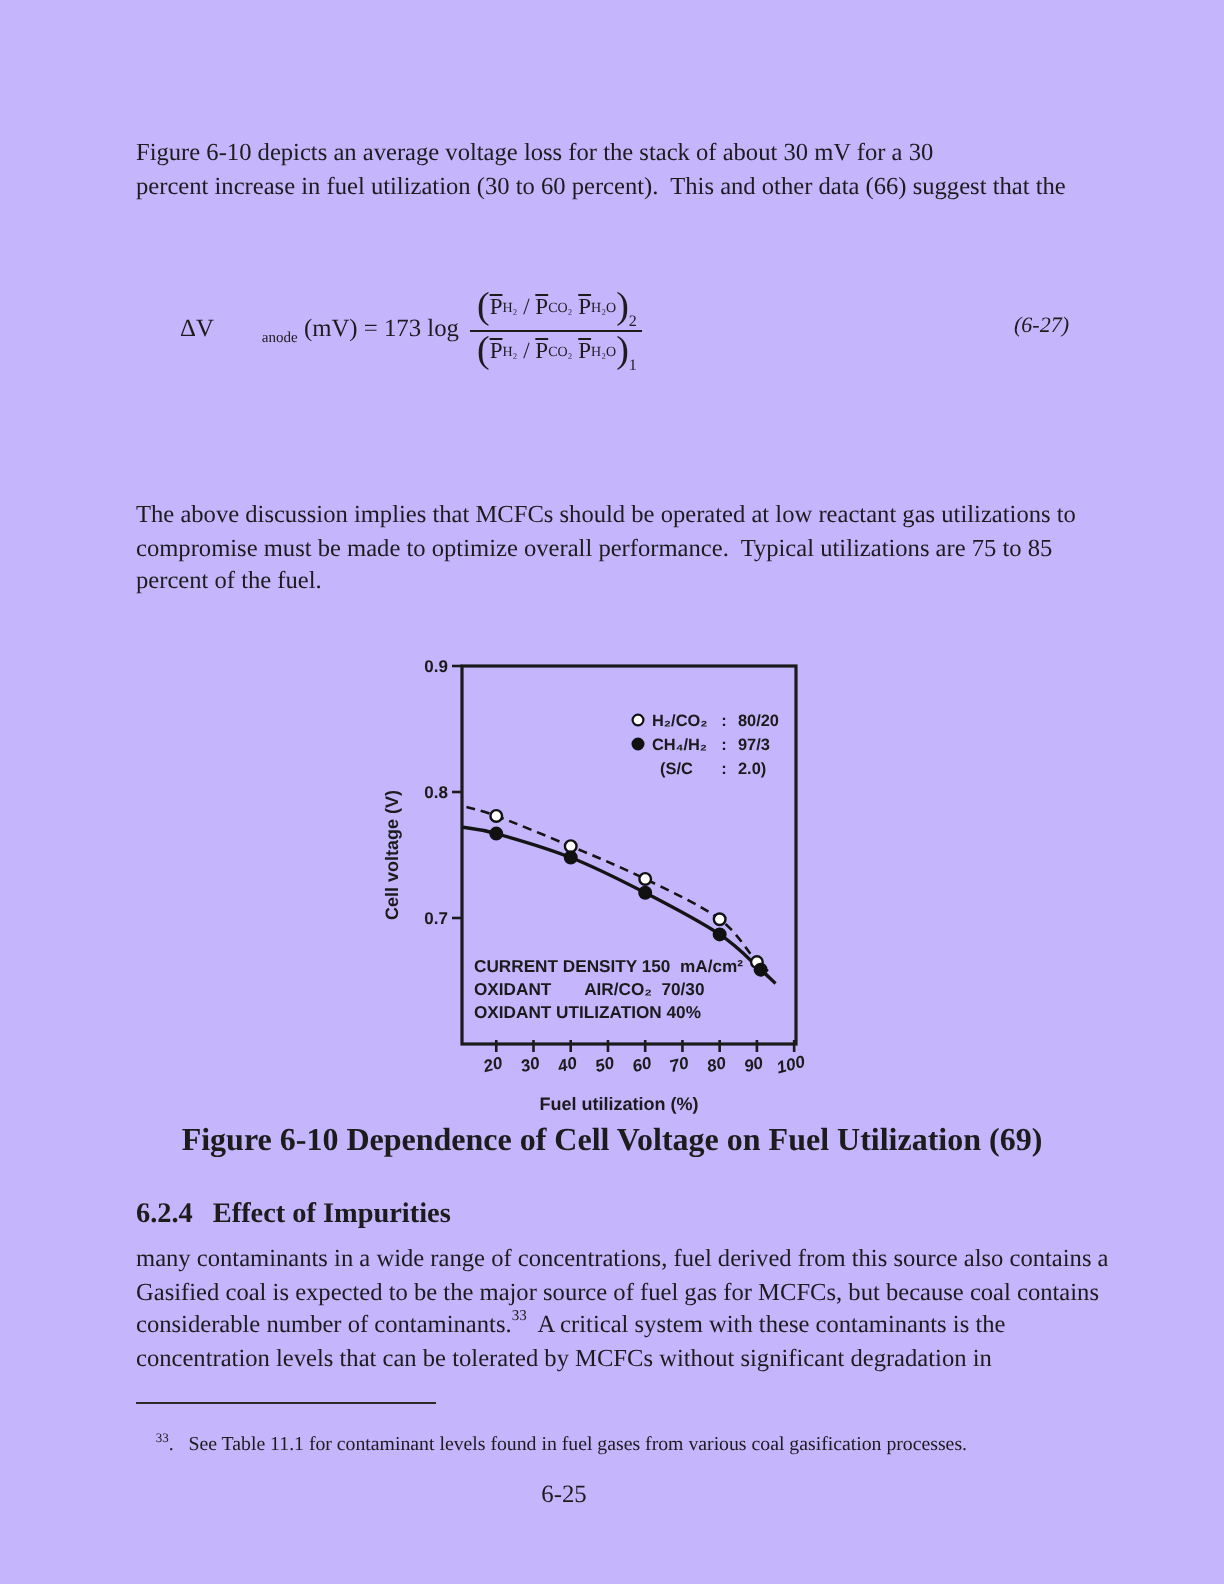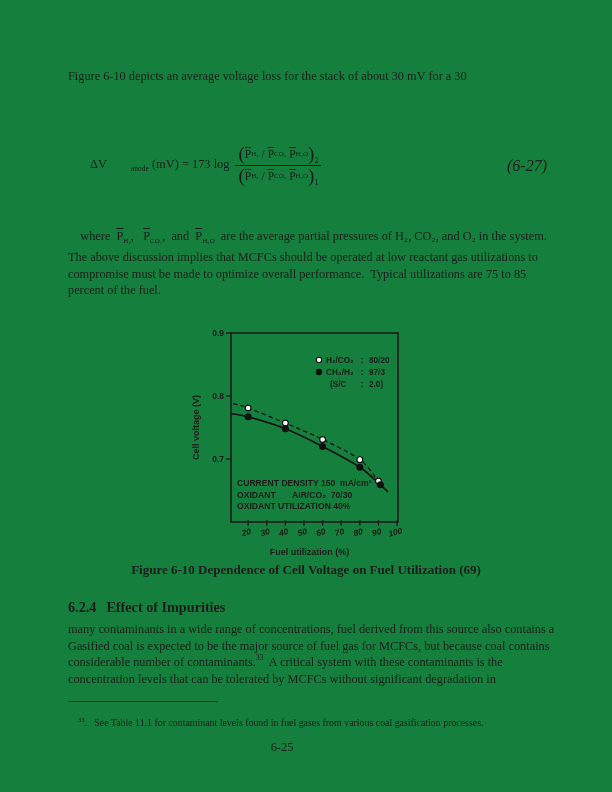--- a/index.html
+++ b/index.html
@@ -1,83 +1,81 @@
 <!DOCTYPE html>
 <html><head>
 <meta charset="utf-8">
 <style>
   html,body{margin:0;padding:0;background:#e8e8e8;}
   #page{
-    position:relative;width:612px;height:792px;background:#15803d;
+    position:relative;width:612px;height:792px;background:#c4b5fd;
     margin:0 auto;overflow:hidden;color:#1c1c1c;
     font-family:"Liberation Serif","DejaVu Serif",serif;
   }
   .abs{position:absolute;}
   .line{white-space:pre;font-size:12.3px;line-height:16.6px;}
   .body-block{width:485px;}
   sup.fnref{font-size:7.5px;vertical-align:6px;line-height:0;}
   
   #equation-row{left:90px;top:134px;height:62px;display:flex;align-items:center;font-size:12.4px;}
   .eq-lhs{white-space:pre;}
   .eq-lhs sub{font-size:7.5px;padding-left:24px;}
   .frac{display:inline-flex;flex-direction:column;align-items:center;margin-left:6px;vertical-align:middle;}
   .frac .num{border-bottom:1px solid #1c1c1c;padding:0 3px 1px 3px;}
   .frac .den{padding-top:1px;}
   .frow{display:flex;align-items:center;font-size:11.5px;white-space:pre;}
   .bigp{font-size:19px;font-weight:400;line-height:1;transform:translateY(-1px);}
   .ov{text-decoration:overline;}
   .psub{font-size:7px;vertical-align:-3px;line-height:0;}
   .outsub{font-size:8px;position:relative;bottom:-7px;line-height:0;}
-  #eq-number{left:507px;top:157px;font-style:italic;font-size:16px;}
+  #eq-number{left:507px;top:157px;font-style:italic;font-size:11px;}
   
   #where-line{left:68px;top:214px;font-size:12.3px;white-space:pre;}
   #where-line .ov{font-size:12.3px;}
   #where-line .psub{font-size:7px;vertical-align:-3px;}
   
   #chart-wrap{left:183px;top:330px;width:250px;height:232px;}
   .ytick{font:600 8.5px "Liberation Sans","DejaVu Sans",sans-serif;fill:#1b1b1b;}
   .xtick{font:italic 600 8.5px "Liberation Sans","DejaVu Sans",sans-serif;fill:#1b1b1b;}
   .axlabel{font:600 9px "Liberation Sans","DejaVu Sans",sans-serif;fill:#1b1b1b;}
   .leg{font:600 8.2px "Liberation Sans","DejaVu Sans",sans-serif;fill:#1b1b1b;white-space:pre;}
   .anno{font:600 8.6px "Liberation Sans","DejaVu Sans",sans-serif;fill:#1b1b1b;white-space:pre;}
   
-  #figure-caption{left:0;top:562px;width:612px;text-align:center;font-weight:bold;font-size:13px;}
+  #figure-caption{left:0;top:562px;width:612px;text-align:center;font-weight:bold;font-size:16px;}
   #section-heading{left:68px;top:599px;font-weight:bold;font-size:14.2px;}
   #section-heading .sp{display:inline-block;width:10px;}
   
   #footnote-rule{left:68px;top:701px;width:150px;height:1px;background:#2a2a2a;}
   #footnote{left:68px;top:705px;font-size:9.9px;white-space:pre;}
   #footnote sup{font-size:6.5px;vertical-align:4px;}
   #page-number{left:0;top:740px;width:564px;text-align:center;font-size:12.4px;}
 </style>
 </head>
 <body>
 
 <div id="page">
 
   <div class="abs body-block" style="left:68px;top:68px;">
     <div class="line">Figure 6-10 depicts an average voltage loss for the stack of about 30 mV for a 30</div>
+    <div class="line">percent increase in fuel utilization (30 to 60 percent).  This and other data (66) suggest that the</div>
   </div>
 
   <div class="abs" id="equation-row">
     <span class="eq-lhs"><span>ΔV</span><sub>anode</sub><span> (mV) = 173 log</span></span>
     <span class="frac">
       <span class="num frow">
         <span class="bigp">(</span><span class="ov">P</span><sub class="psub">H₂</sub><span> / </span><span class="ov">P</span><sub class="psub">CO₂</sub><span> </span><span class="ov">P</span><sub class="psub">H₂O</sub><span class="bigp">)</span><span class="outsub">2</span>
       </span>
       <span class="den frow">
         <span class="bigp">(</span><span class="ov">P</span><sub class="psub">H₂</sub><span> / </span><span class="ov">P</span><sub class="psub">CO₂</sub><span> </span><span class="ov">P</span><sub class="psub">H₂O</sub><span class="bigp">)</span><span class="outsub">1</span>
       </span>
     </span>
   </div>
   <div class="abs" id="eq-number">(6-27)</div>
 
-  <div class="abs" id="where-line">
-    <span>where  </span><span class="ov">P</span><sub class="psub">H₂</sub><span>,   </span><span class="ov">P</span><sub class="psub">CO₂</sub><span>,  and  </span><span class="ov">P</span><sub class="psub">H₂O</sub><span>  are the average partial pressures of H₂, CO₂, and O₂ in the system.</span>
-  </div>
 
   <div class="abs body-block" style="left:68px;top:249px;">
     <div class="line">The above discussion implies that MCFCs should be operated at low reactant gas utilizations to</div>
     <div class="line">compromise must be made to optimize overall performance.  Typical utilizations are 75 to 85</div>
     <div class="line">percent of the fuel.</div>
   </div>
 
   <div class="abs" id="chart-wrap">
     <svg id="chart" width="250" height="232" viewBox="0 0 250 232" xmlns="http://www.w3.org/2000/svg">
         <rect x="48" y="3" width="167" height="189" fill="none" stroke="#1b1b1b" stroke-width="1.6"></rect>

